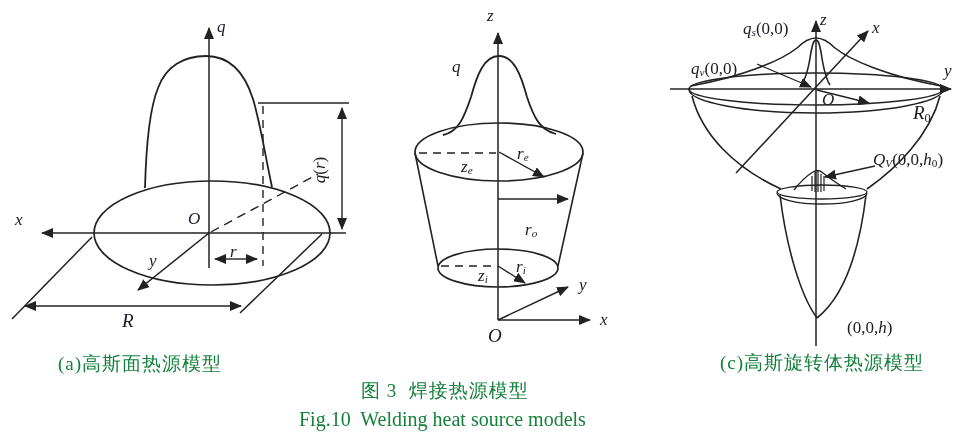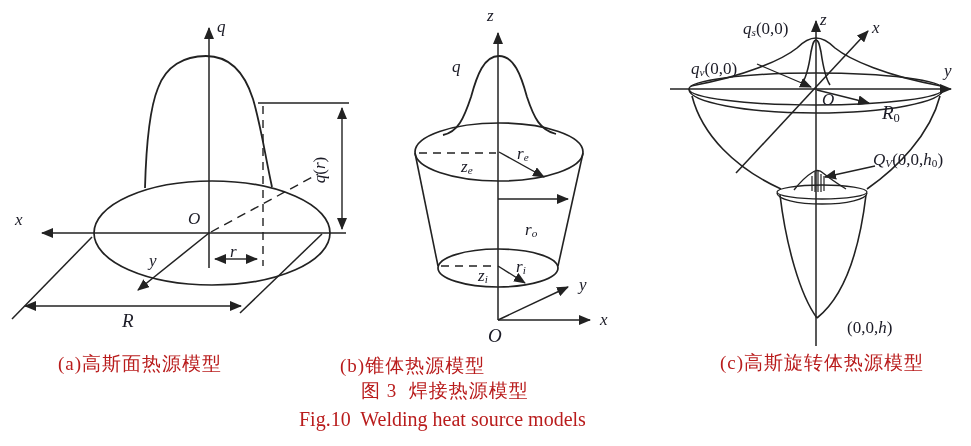--- a/index.html
+++ b/index.html
@@ -6,21 +6,21 @@
   .fig{position:relative;width:971px;height:446px;background:#ffffff;overflow:hidden;
        font-family:"Liberation Serif","DejaVu Serif",serif;}
   .fig svg{position:absolute;left:0;top:0;}
   .lbl{position:absolute;font-style:italic;font-size:17px;line-height:1;color:#1b1b26;white-space:pre;}
   .lbl.big{font-size:19px;}
   .lbl.rot{transform:translate(-50%,-50%) rotate(-90deg);}
   .run-i{font-style:italic;}
   .run-n{font-style:normal;}
   .run-s{font-style:italic;font-size:0.66em;vertical-align:-0.22em;}
   .run-d{font-style:normal;font-size:0.66em;vertical-align:-0.22em;}
-  .cap{position:absolute;font-style:normal;font-size:19px;line-height:1.15;color:#b91c1c;white-space:pre;letter-spacing:1px;}
+  .cap{position:absolute;font-style:normal;font-size:19px;line-height:1.15;color:#15803d;white-space:pre;letter-spacing:1px;}
   .cap.en{font-size:20px;letter-spacing:0;}
 </style>
 </head>
 <body>
 
 <div class="fig">
 
   <svg width="971" height="446" viewBox="0 0 971 446">
     <defs>
       <marker id="ah" viewBox="0 0 12 10" refX="11" refY="5" markerWidth="12" markerHeight="10" orient="auto-start-reverse" markerUnits="userSpaceOnUse">
@@ -109,23 +109,22 @@
   <span class="lbl" style="left:579px;top:276px;">y</span>
   <span class="lbl" style="left:600px;top:311px;">x</span>
   <span class="lbl big" style="left:488px;top:326px;">O</span>
 
   <span class="lbl" style="left:820px;top:11px;">z</span>
   <span class="lbl" style="left:872px;top:19px;">x</span>
   <span class="lbl" style="left:944px;top:62px;">y</span>
   <span class="lbl" style="left:743px;top:20px;"><span class="run-i">q</span><span class="run-s">s</span><span class="run-n">(0,0)</span></span>
   <span class="lbl" style="left:691px;top:60px;"><span class="run-i">q</span><span class="run-s">v</span><span class="run-n">(0,0)</span></span>
   <span class="lbl" style="left:822px;top:91px;">O</span>
-  <span class="lbl big" style="left:882px;top:103px;text-align:right;"><span class="run-i">R</span><span class="run-d">0</span></span>
+  <span class="lbl big" style="left:913px;top:103px;text-align:right;"><span class="run-i">R</span><span class="run-d">0</span></span>
   <span class="lbl" style="left:873px;top:151px;"><span class="run-i">Q</span><span class="run-s">V</span><span class="run-n">(0,0,</span><span class="run-i">h</span><span class="run-d">0</span><span class="run-n">)</span></span>
   <span class="lbl" style="left:820px;top:319px;margin-left:27px;"><span class="run-n">(0,0,</span><span class="run-i">h</span><span class="run-n">)</span></span>
 
   <div class="cap" style="left:58px;top:353px;">(a)高斯面热源模型</div>
-  <div class="cap" style="left:340px;top:355px;">(b)锥体热源模型</div>
   <div class="cap" style="left:720px;top:352px;">(c)高斯旋转体热源模型</div>
   <div class="cap" style="left:361px;top:380px;">图 3  焊接热源模型</div>
   <div class="cap en" style="left:299px;top:408px;">Fig.10  Welding heat source models</div>
 
 </div>
 
 </body></html>

